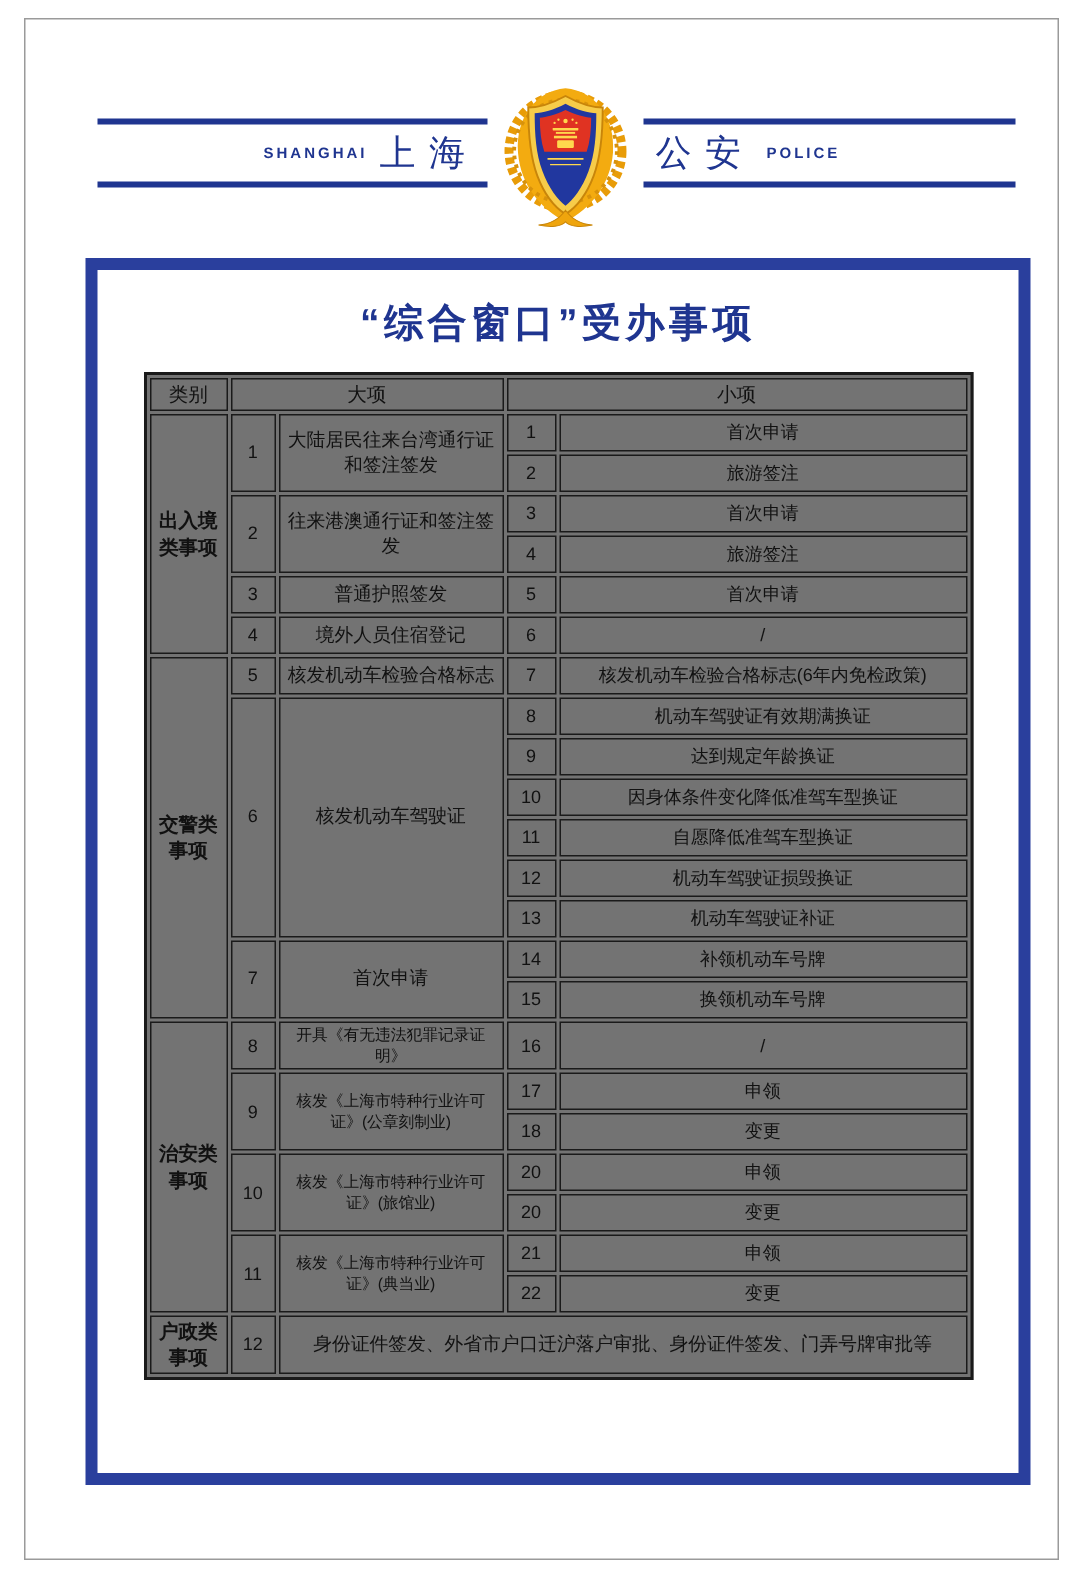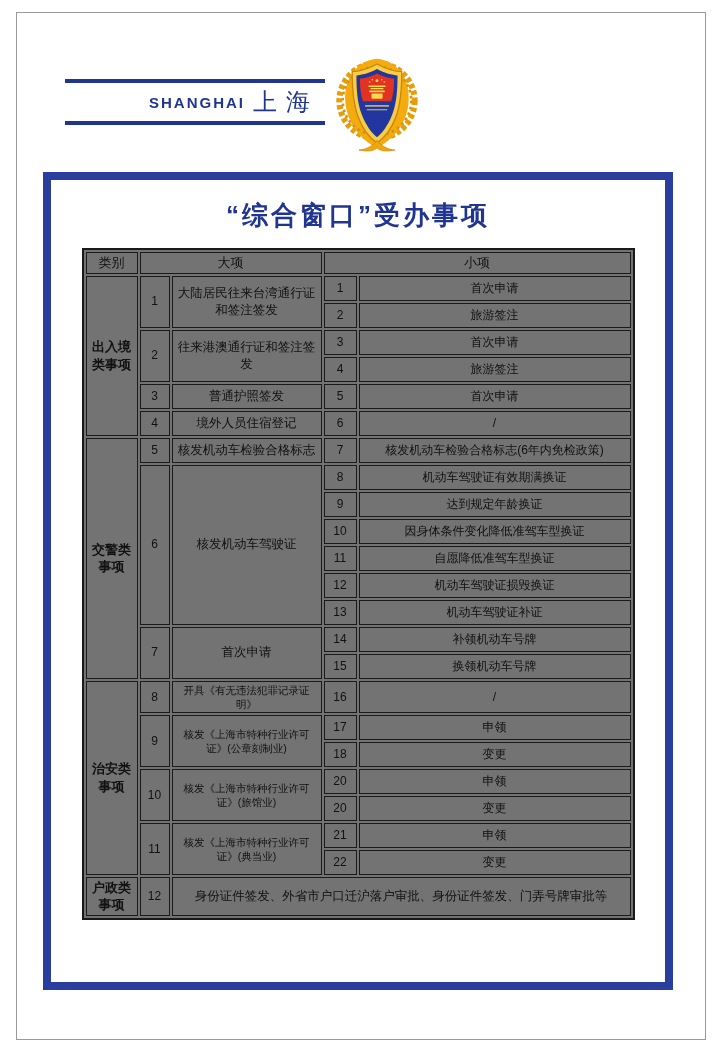--- a/index.html
+++ b/index.html
@@ -23,32 +23,32 @@
     display:flex;align-items:center;
   }
   .mast-group{
     height:100%;box-sizing:border-box;
     border-top:4px solid var(--accent);border-bottom:4px solid var(--accent);
     display:flex;align-items:center;
   }
   .mast-left{width:260px;justify-content:flex-end;padding-right:6px;}
   .mast-right{flex:1;justify-content:flex-start;padding-left:8px;}
   .mast-en{
-    font-size:15px;font-weight:bold;color:var(--accent);letter-spacing:2px;
+    font-size:10px;font-weight:bold;color:var(--accent);letter-spacing:2px;
     margin:0 8px;white-space:nowrap;
   }
   .mast-cn{
     font-size:24px;font-weight:normal;color:var(--accent);letter-spacing:9px;
     white-space:nowrap;
   }
   .badge-box{flex:0 0 104px;display:flex;justify-content:center;align-items:center;}
   .badge-svg{width:86px;height:101px;flex:none;}
   
   .board{
-    position:absolute;left:43px;top:172px;width:630px;height:818px;
+    position:absolute;left:57px;top:172px;width:630px;height:818px;
     border:8px solid var(--frame);box-sizing:border-box;background:#fff;
   }
   .board-title{
     margin:18px 0 0 0;text-align:center;
     font-size:26px;font-weight:bold;color:var(--accent);letter-spacing:3px;
   }
   
   table.services{
     width:553px;margin:15px auto 0 auto;table-layout:fixed;
     border-collapse:separate;border-spacing:2px;
@@ -97,20 +97,24 @@
         <rect x="40" y="39" width="20" height="1.8" rx="0.4"></rect>
         <rect x="42.5" y="42" width="15" height="1.5"></rect>
         <rect x="41" y="45" width="18" height="2"></rect>
         <rect x="43.5" y="48.5" width="13" height="6" rx="1"></rect>
       </g>
       <path d="M36 63 L64 63" stroke="#FFD84D" stroke-width="1.5"></path>
       <path d="M38 67.5 L62 67.5" stroke="#FFD84D" stroke-width="1"></path>
       <path d="M50 103 C45 110 37 114 29 114.5 C38 116.5 47 116 50 112 C53 116 62 116.5 71 114.5 C63 114 55 110 50 103 Z" fill="#EFA50D" stroke="#C8850A" stroke-width="0.8"></path>
     </svg>
   </div>
+  <div class="mast-group mast-right">
+    <span class="mast-cn">公安</span>
+    <span class="mast-en">POLICE</span>
+  </div>
 </header>
 
 <section class="board">
   <h1 class="board-title">“综合窗口”受办事项</h1>
   <table class="services">
     <colgroup>
       <col style="width:52px">
         <col style="width:30px">
         <col style="width:150px">
       <col style="width:33px">

